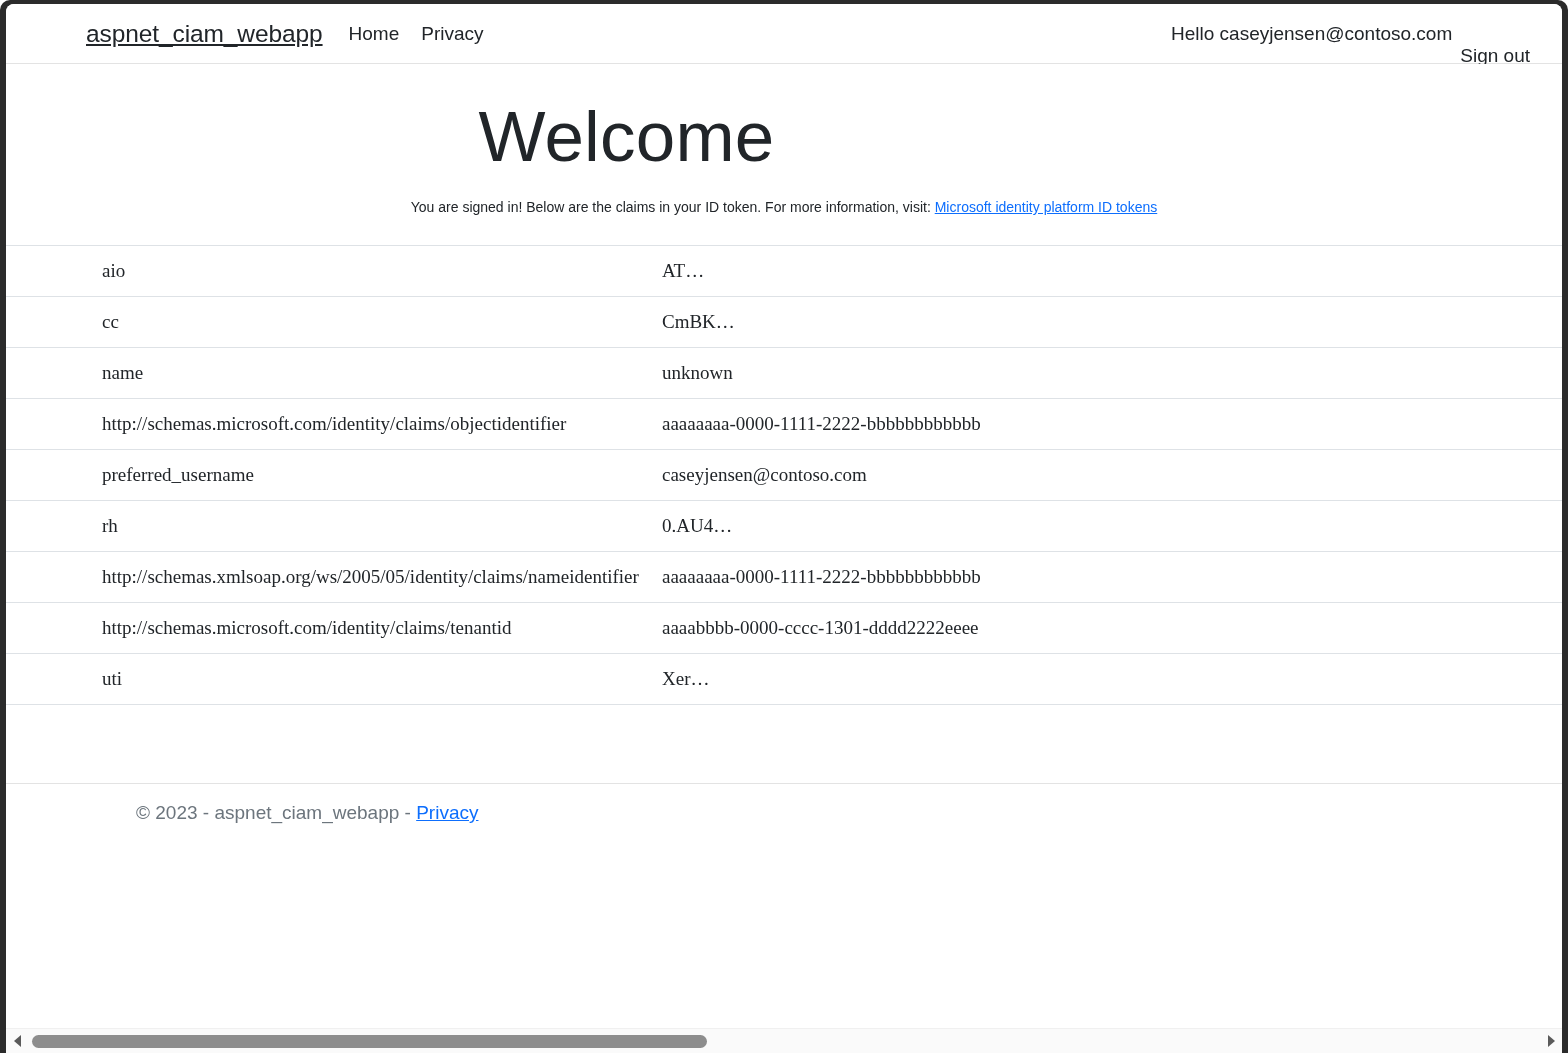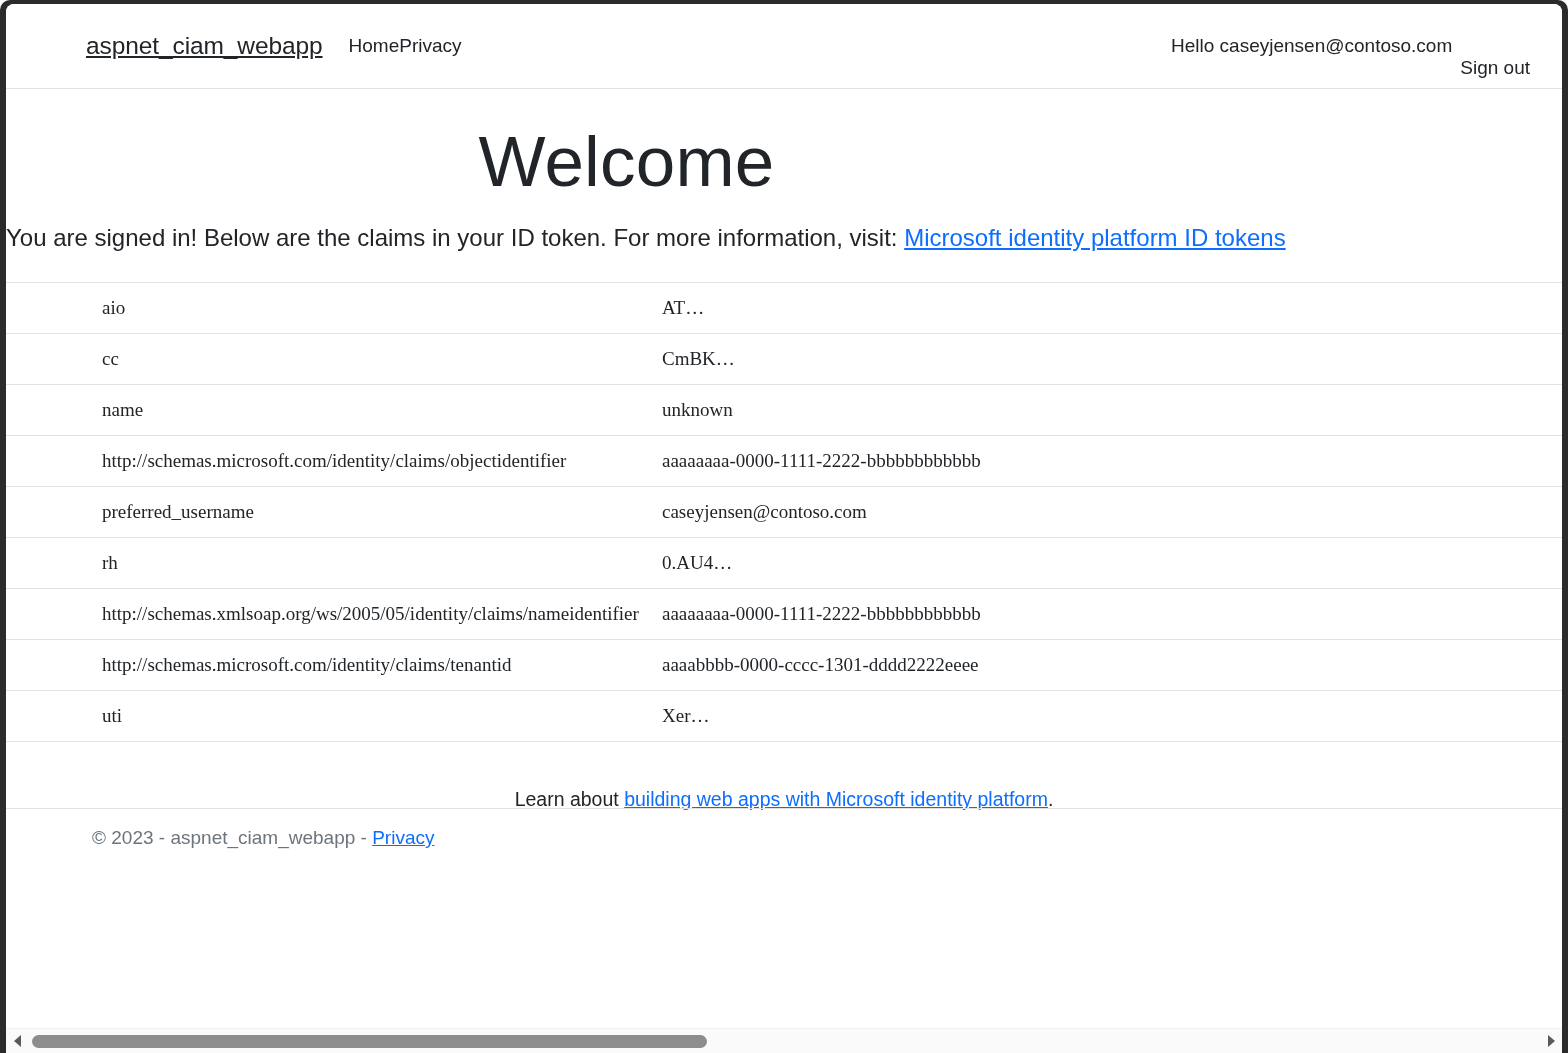--- a/index.html
+++ b/index.html
@@ -33,38 +33,39 @@
     width: 1556px;
     height: 1029px;
     background: #ffffff;
     border-radius: 8px 8px 0 0;
     overflow: hidden;
   }
 
   
   .navbar {
     position: relative;
-    height: 85px;
+    height: 60px;
     background: #ffffff;
     border-bottom: 1px solid #e3e3e3;
     display: flex;
     align-items: center;
     box-sizing: border-box;
   }
   .navbar-brand {
     font-size: 24.5px;
     color: #212529;
     margin-left: 80px;
     letter-spacing: -0.1px;
     white-space: nowrap;
   }
   .navbar-links {
     display: flex;
     align-items: center;
     margin-left: 26px;
+    gap: 22px;
   }
   .nav-link {
     font-size: 19px;
     color: #212529;
     text-decoration: none;
     white-space: nowrap;
   }
   .navbar-right {
     position: absolute;
     right: 32px;
@@ -115,21 +116,22 @@
     font-weight: 300;
     color: #212529;
     margin: 0;
     padding-top: 34px;
     line-height: 1.1;
     width: 1241px;
     letter-spacing: 0.2px;
   }
 
   p.lead {
-    font-size: 24px;
+    text-align: center;
+    font-size: 14px;
     color: #212529;
     margin: 0;
     padding-top: 23px;
     width: 1556px;
     white-space: nowrap;
   }
   a.inline-link {
     color: #0d6efd;
     text-decoration: underline;
   }
@@ -190,20 +192,21 @@
 
   
   .footer {
     position: absolute;
     left: 0;
     top: 719px;
     width: 1556px;
     border-top: 1px solid #e3e3e3;
     padding-top: 18px;
     box-sizing: border-box;
+    padding-left: 44px;
   }
   .footer-text {
     font-size: 19px;
     color: #6c757d;
     margin-left: 86px;
     white-space: nowrap;
   }
   .footer-text a {
     color: #0d6efd;
     text-decoration: underline;
@@ -327,23 +330,20 @@
                 <td class="col-extra"></td>
               </tr>
               <tr>
                 <td class="col-type">uti</td>
                 <td class="col-value truncated">Xer</td>
                 <td class="col-extra"></td>
               </tr>
             </tbody>
           </table>
 
-          <p class="learn">
-            <span>Learn about </span><a class="inline-link" href="#">building web apps with Microsoft identity platform</a><span>.</span>
-          </p>
         </main>
 
         <footer class="footer">
           <div class="footer-text">
             <span>© 2023 - aspnet_ciam_webapp - </span><a href="#">Privacy</a>
           </div>
         </footer>
 
       </div>
     </div>

